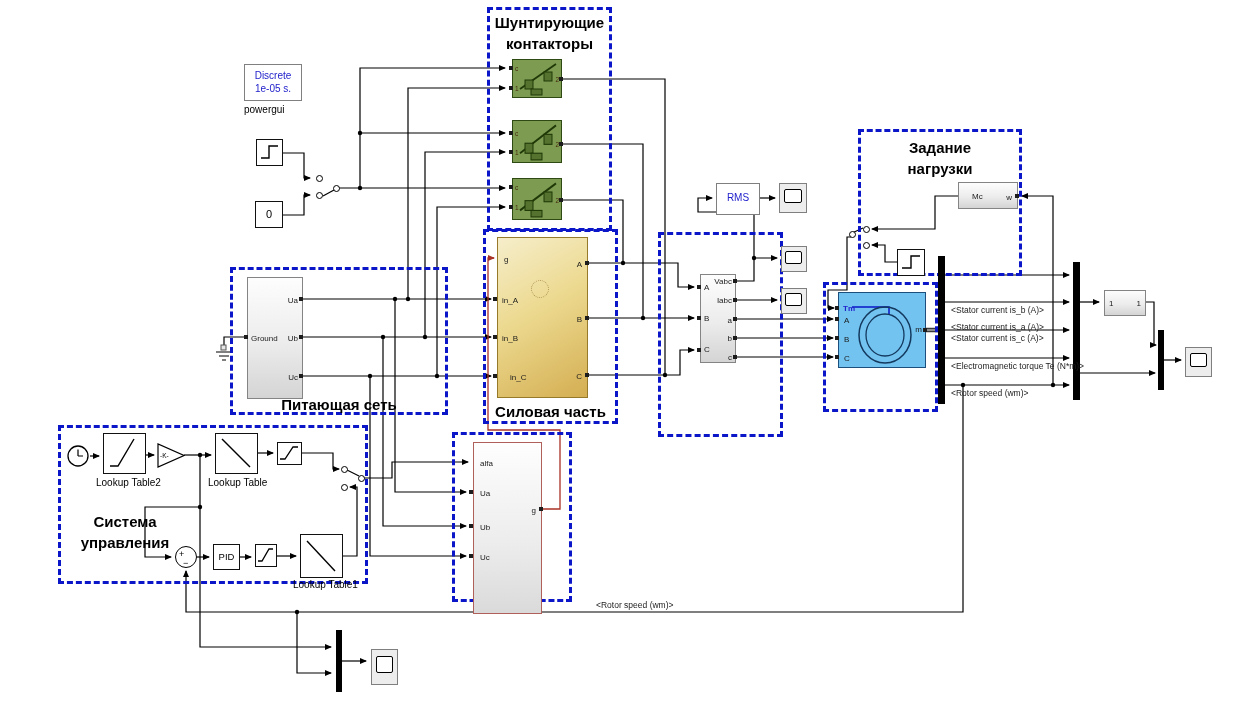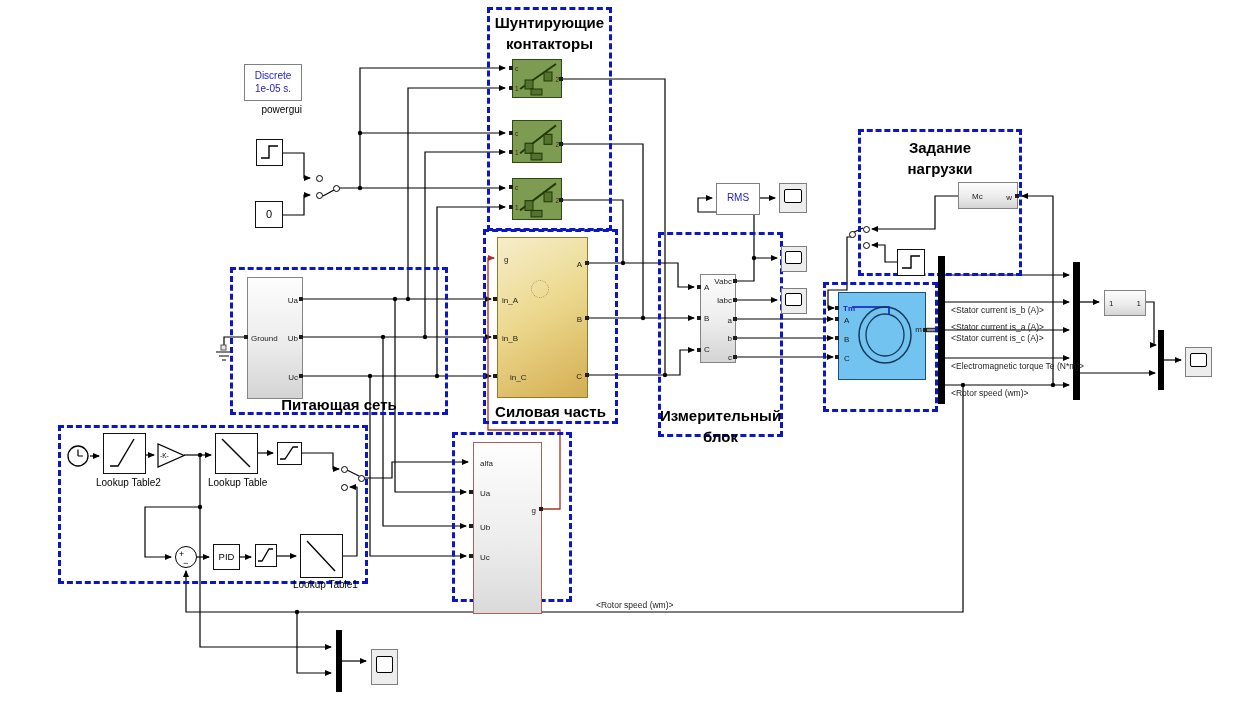--- a/index.html
+++ b/index.html
@@ -18,21 +18,21 @@
   .brk{box-sizing:border-box;border:1.5px solid #2c4a12;background:var(--breaker-green,#7d9c52);}
   .sifublk{box-sizing:border-box;border:1.3px solid #b0605a;
         background:linear-gradient(180deg,#fefefe 0%,#ececec 60%,#dadada 100%);}
   .scope{box-sizing:border-box;background:#ededed;border:1.5px solid #7f7f7f;}
   .scr{position:absolute;left:14%;top:17%;width:62%;height:45%;background:#fff;
        border:1.6px solid #000;border-radius:2px;}
   .bar{background:#000;}
   .contact{width:7px;height:7px;border:1.1px solid #000;border-radius:50%;background:#fff;box-sizing:border-box;}
   .plbl{font-size:8px;line-height:9px;color:#1a1a1a;white-space:nowrap;}
   .tiny{font-size:6.5px;line-height:7px;color:#45290a;white-space:nowrap;}
-  .blbl{font-size:10px;line-height:12px;text-align:right;white-space:nowrap;color:#000;}
+  .blbl{font-size:10px;line-height:12px;text-align:left;white-space:nowrap;color:#000;}
   .sig{font-size:8.5px;line-height:10px;color:#1c1c1c;white-space:nowrap;}
   .blue{color:var(--blue-text,#2222cc);}
   .sum{box-sizing:border-box;border:1.2px solid #000;border-radius:50%;background:#fff;}
 </style>
 </head>
 <body>
 
 <div id="canvas">
 
   <svg class="layer" width="1250" height="711">
@@ -159,27 +159,27 @@
   <div class="abs dbox" style="left:823px;top:282px;width:115px;height:130px;"></div>
   <div class="abs dbox" style="left:58px;top:425px;width:310px;height:159px;"></div>
   <div class="abs dbox" style="left:452px;top:432px;width:120px;height:170px;"></div>
 
   <div class="abs title" style="left:230px;top:394px;width:218px;">Питающая сеть</div>
   <div class="abs title" style="left:487px;top:12px;width:125px;">
     <div>Шунтирующие</div>
     <div>контакторы</div>
   </div>
   <div class="abs title" style="left:483px;top:401px;width:135px;">Силовая часть</div>
-  <div class="abs title" style="left:658px;top:405px;width:125px;">
-    <div>Измерительный</div>
-    <div>блок</div>
-  </div>
   <div class="abs title" style="left:858px;top:137px;width:164px;">
     <div>Задание</div>
     <div>нагрузки</div>
+  </div>
+  <div class="abs title" style="left:45px;top:511px;width:160px;">
+    <div>Система</div>
+    <div>управления</div>
   </div>
   <div class="abs title" style="left:452px;top:576px;width:120px;">СИФУ</div>
 
   <div class="abs" style="left:244px;top:64px;width:58px;height:37px;border:1.3px solid #808080;background:#fff;text-align:center;padding-top:4px;box-sizing:border-box;">
     <div class="blue" style="font-size:10px;line-height:13px;">Discrete</div>
     <div class="blue" style="font-size:10px;line-height:13px;">1e-05 s.</div>
   </div>
   <div class="abs blbl" style="left:244px;top:104px;width:58px;">powergui</div>
 
   <div class="abs blk" style="left:256px;top:139px;width:27px;height:27px;">
@@ -287,21 +287,21 @@
   <div class="abs blk" style="left:897px;top:249px;width:28px;height:27px;">
     <svg width="26" height="25">
         <polyline points="4,18 13,18 13,6 22,6" fill="none" stroke="#000" stroke-width="1.4"></polyline>
       </svg>
   </div>
 
   <div class="abs contact" style="left:863px;top:226px;"></div>
   <div class="abs contact" style="left:863px;top:242px;"></div>
   <div class="abs contact" style="left:849px;top:231px;"></div>
 
-  <div class="abs mblk" style="left:838px;top:292px;width:88px;height:88px;">
+  <div class="abs mblk" style="left:838px;top:292px;width:88px;height:76px;">
     <svg width="86" height="73">
       <polyline points="13,14 50,14 50,21" fill="none" stroke="#0916c8" stroke-width="1.5"></polyline>
       <ellipse cx="46" cy="42" rx="26" ry="28" fill="none" stroke="#14395e" stroke-width="1.5"></ellipse>
       <ellipse cx="46" cy="42" rx="19" ry="21" fill="none" stroke="#14395e" stroke-width="1.3"></ellipse>
     </svg>
     <span class="abs plbl blue" style="left:4px;top:11px;font-weight:700;">Tm</span>
     <span class="abs plbl" style="left:5px;top:23px;">A</span>
     <span class="abs plbl" style="left:5px;top:42px;">B</span>
     <span class="abs plbl" style="left:5px;top:61px;">C</span>
     <span class="abs plbl" style="right:3px;top:32px;">m</span>

